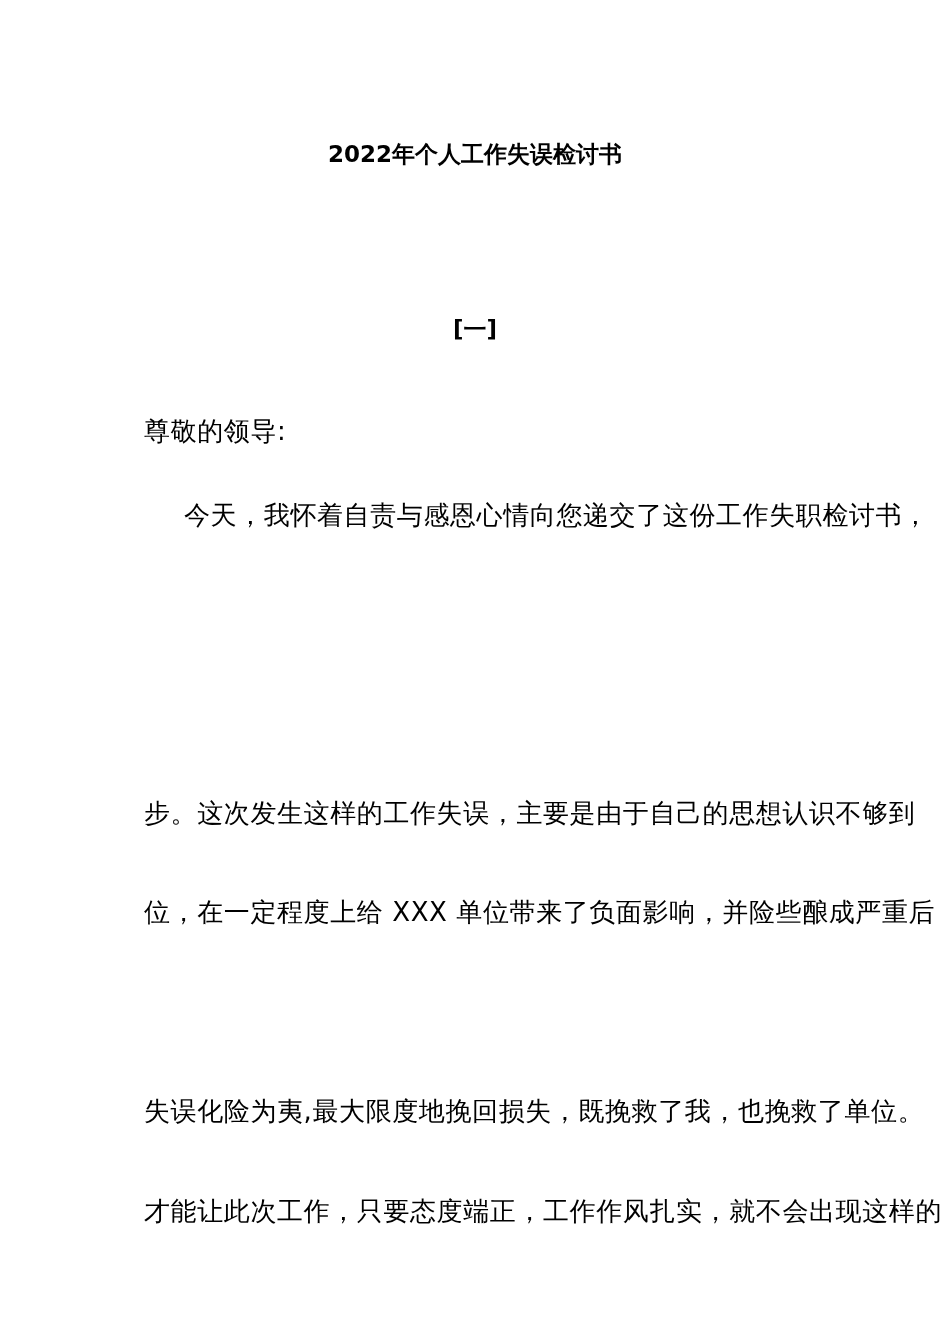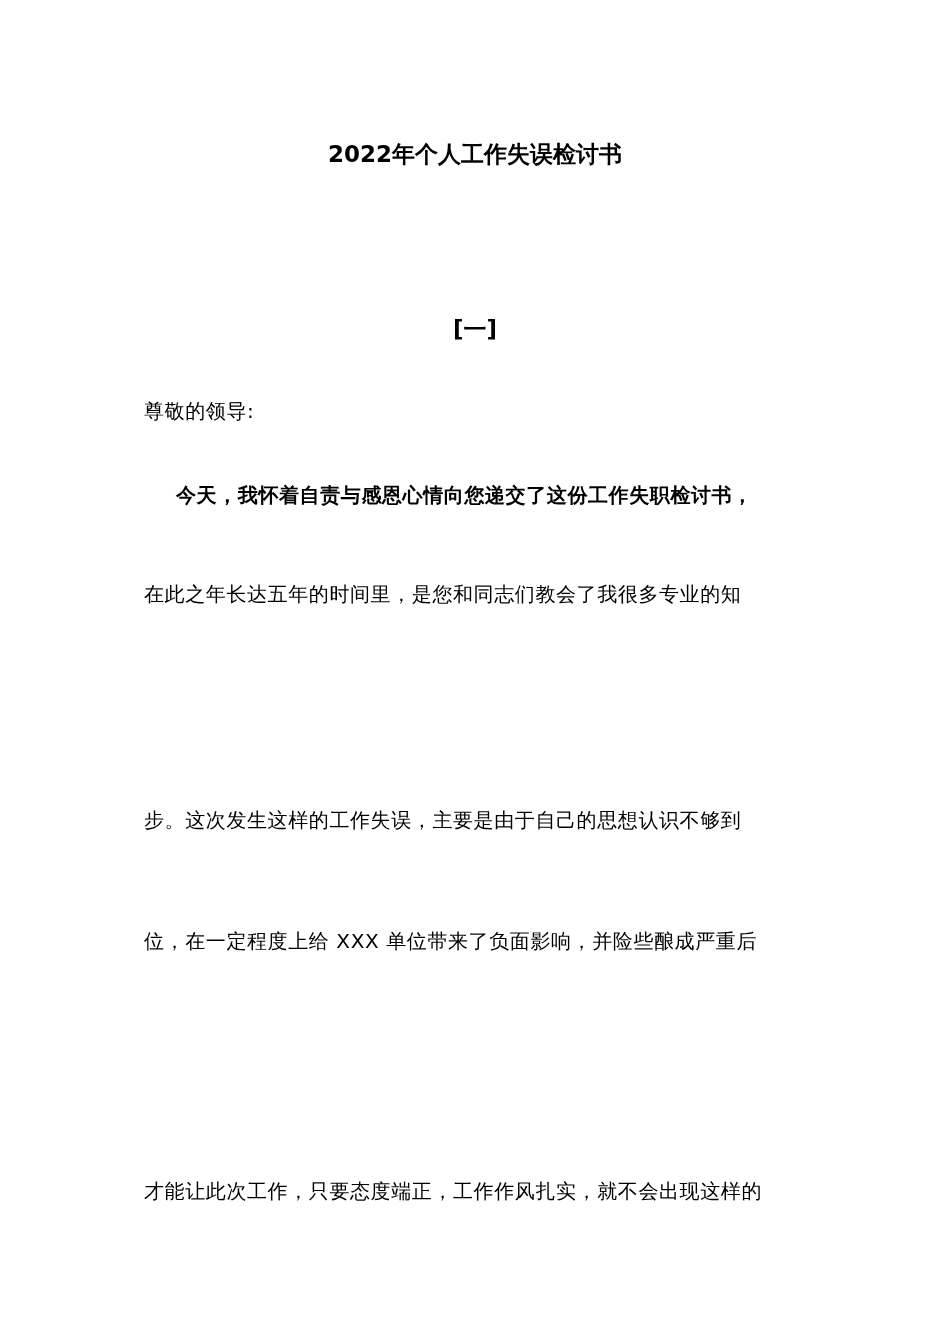--- a/index.html
+++ b/index.html
@@ -31,34 +31,35 @@
       font-size: 23px;
       line-height: 30px;
       white-space: nowrap;
     }
     .title-main { top: 139px; }
     .title-sub  { top: 227px; }
     .title-sec  { top: 314px; }
     .line {
       position: absolute;
       left: 144px;
-      font-size: 20px;
+      font-size: 26px;
       line-height: 26px;
       white-space: nowrap;
       letter-spacing: 0.6px;
+      margin-top: 20px;
     }
-    .indent { left: 176px; font-weight: bold; }
+    .indent { left: 184px; }
   </style>
 </head>
 <body>
 
 <div class="page">
   <div class="title title-main">2022年个人工作失误检讨书</div>
   <div class="title title-sec">[一]</div>
 
   <div class="line" style="top:398px;">尊敬的领导:</div>
 
   <div class="line indent" style="top:482px;">今天，我怀着自责与感恩心情向您递交了这份工作失职检讨书，</div>
-  <div class="line" style="top:581px;">在此之年长达五年的时间里，是您和同志们教会了我很多专业的知</div>
-  <div class="line" style="top:807px;">步。这次发生这样的工作失误，主要是由于自己的思想认识不够到</div>
-  <div class="line" style="top:928px;">位，在一定程度上给 XXX 单位带来了负面影响，并险些酿成严重后</div>
+  <div class="line" style="top:780px;">步。这次发生这样的工作失误，主要是由于自己的思想认识不够到</div>
+  <div class="line" style="top:879px;">位，在一定程度上给 XXX 单位带来了负面影响，并险些酿成严重后</div>
+  <div class="line" style="top:1078px;">失误化险为夷,最大限度地挽回损失，既挽救了我，也挽救了单位。</div>
   <div class="line" style="top:1178px;">才能让此次工作，只要态度端正，工作作风扎实，就不会出现这样的</div>
 </div>
 
 </body></html>

